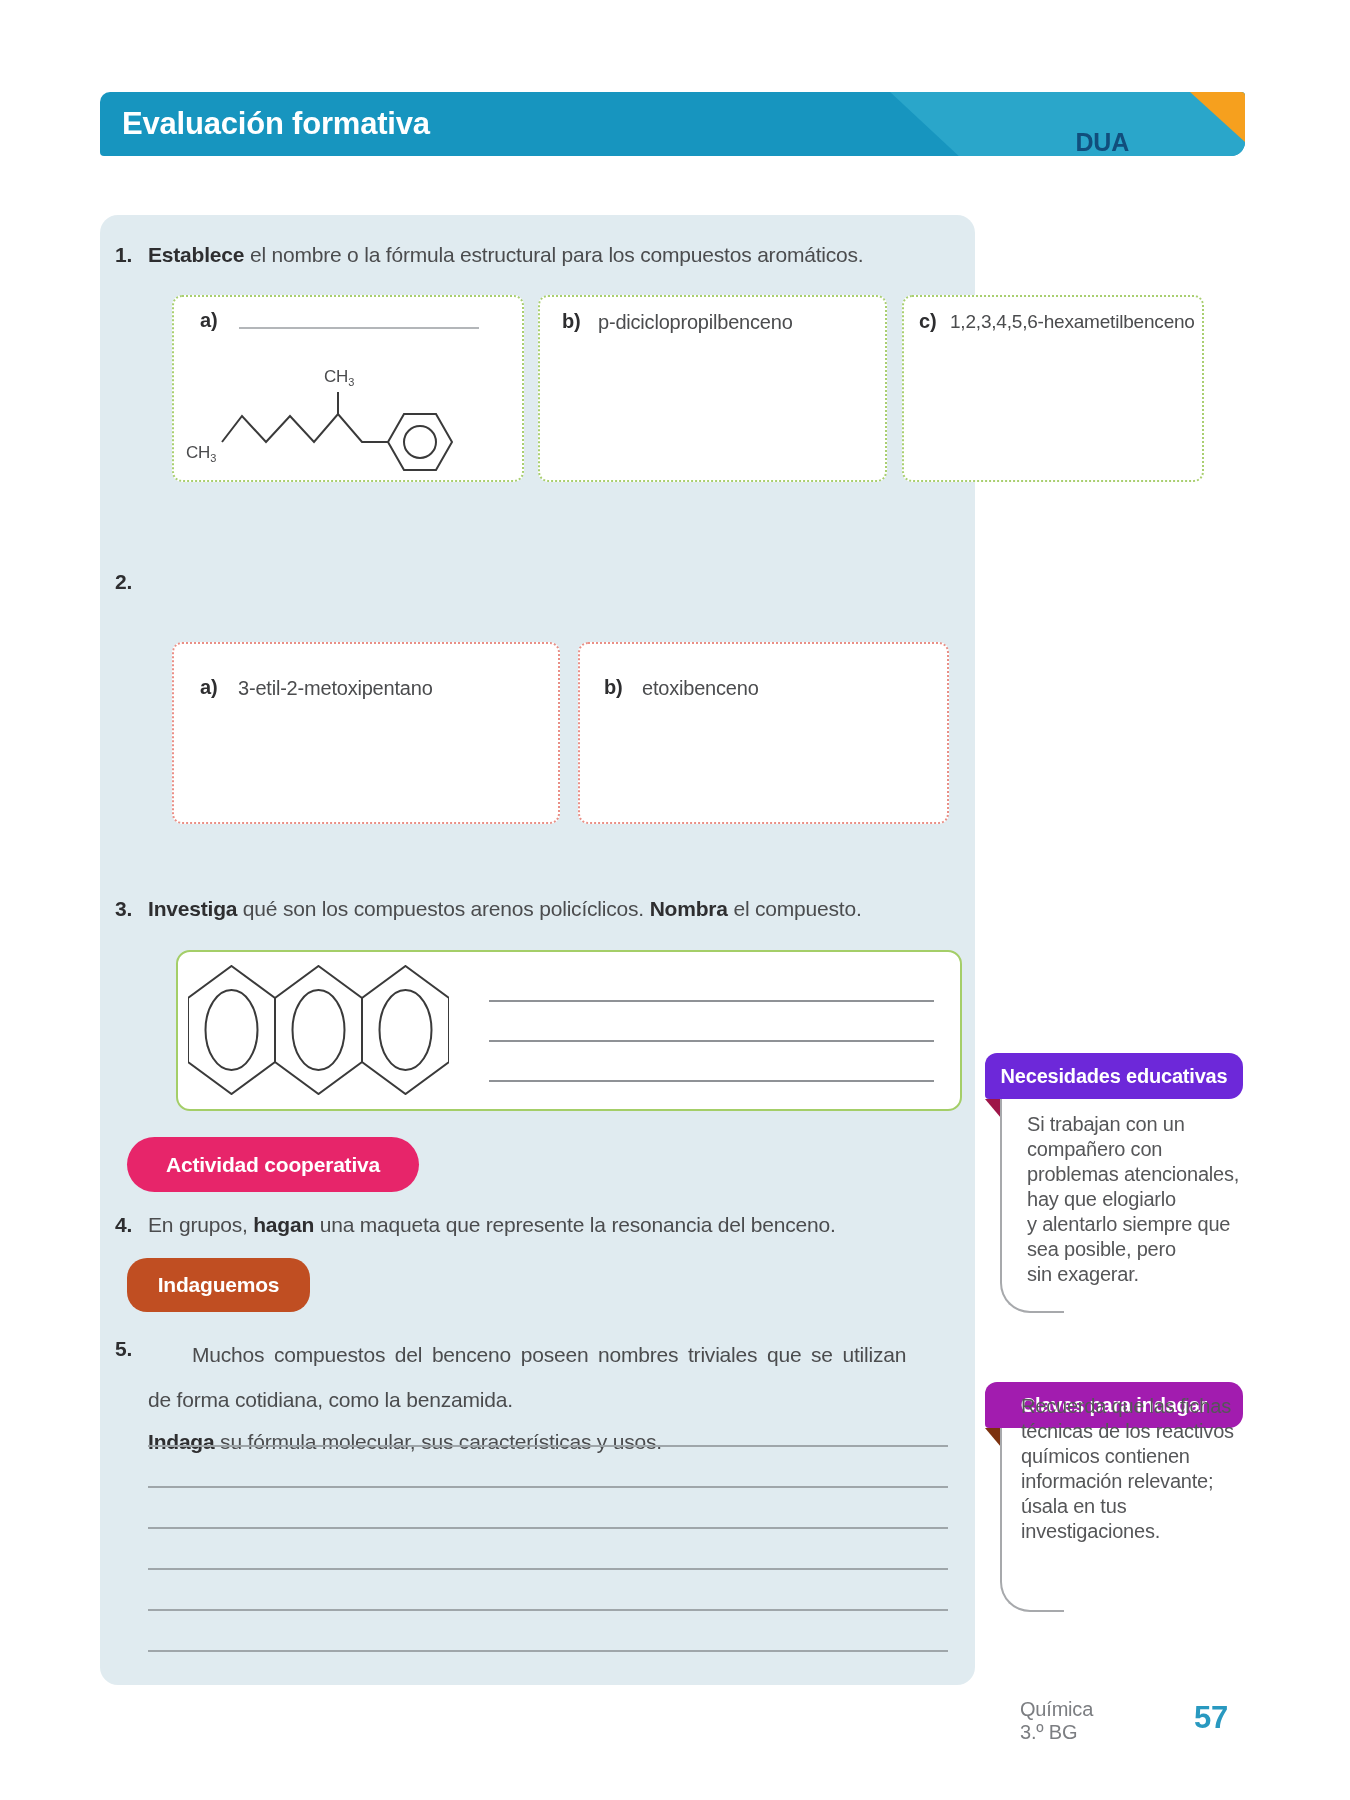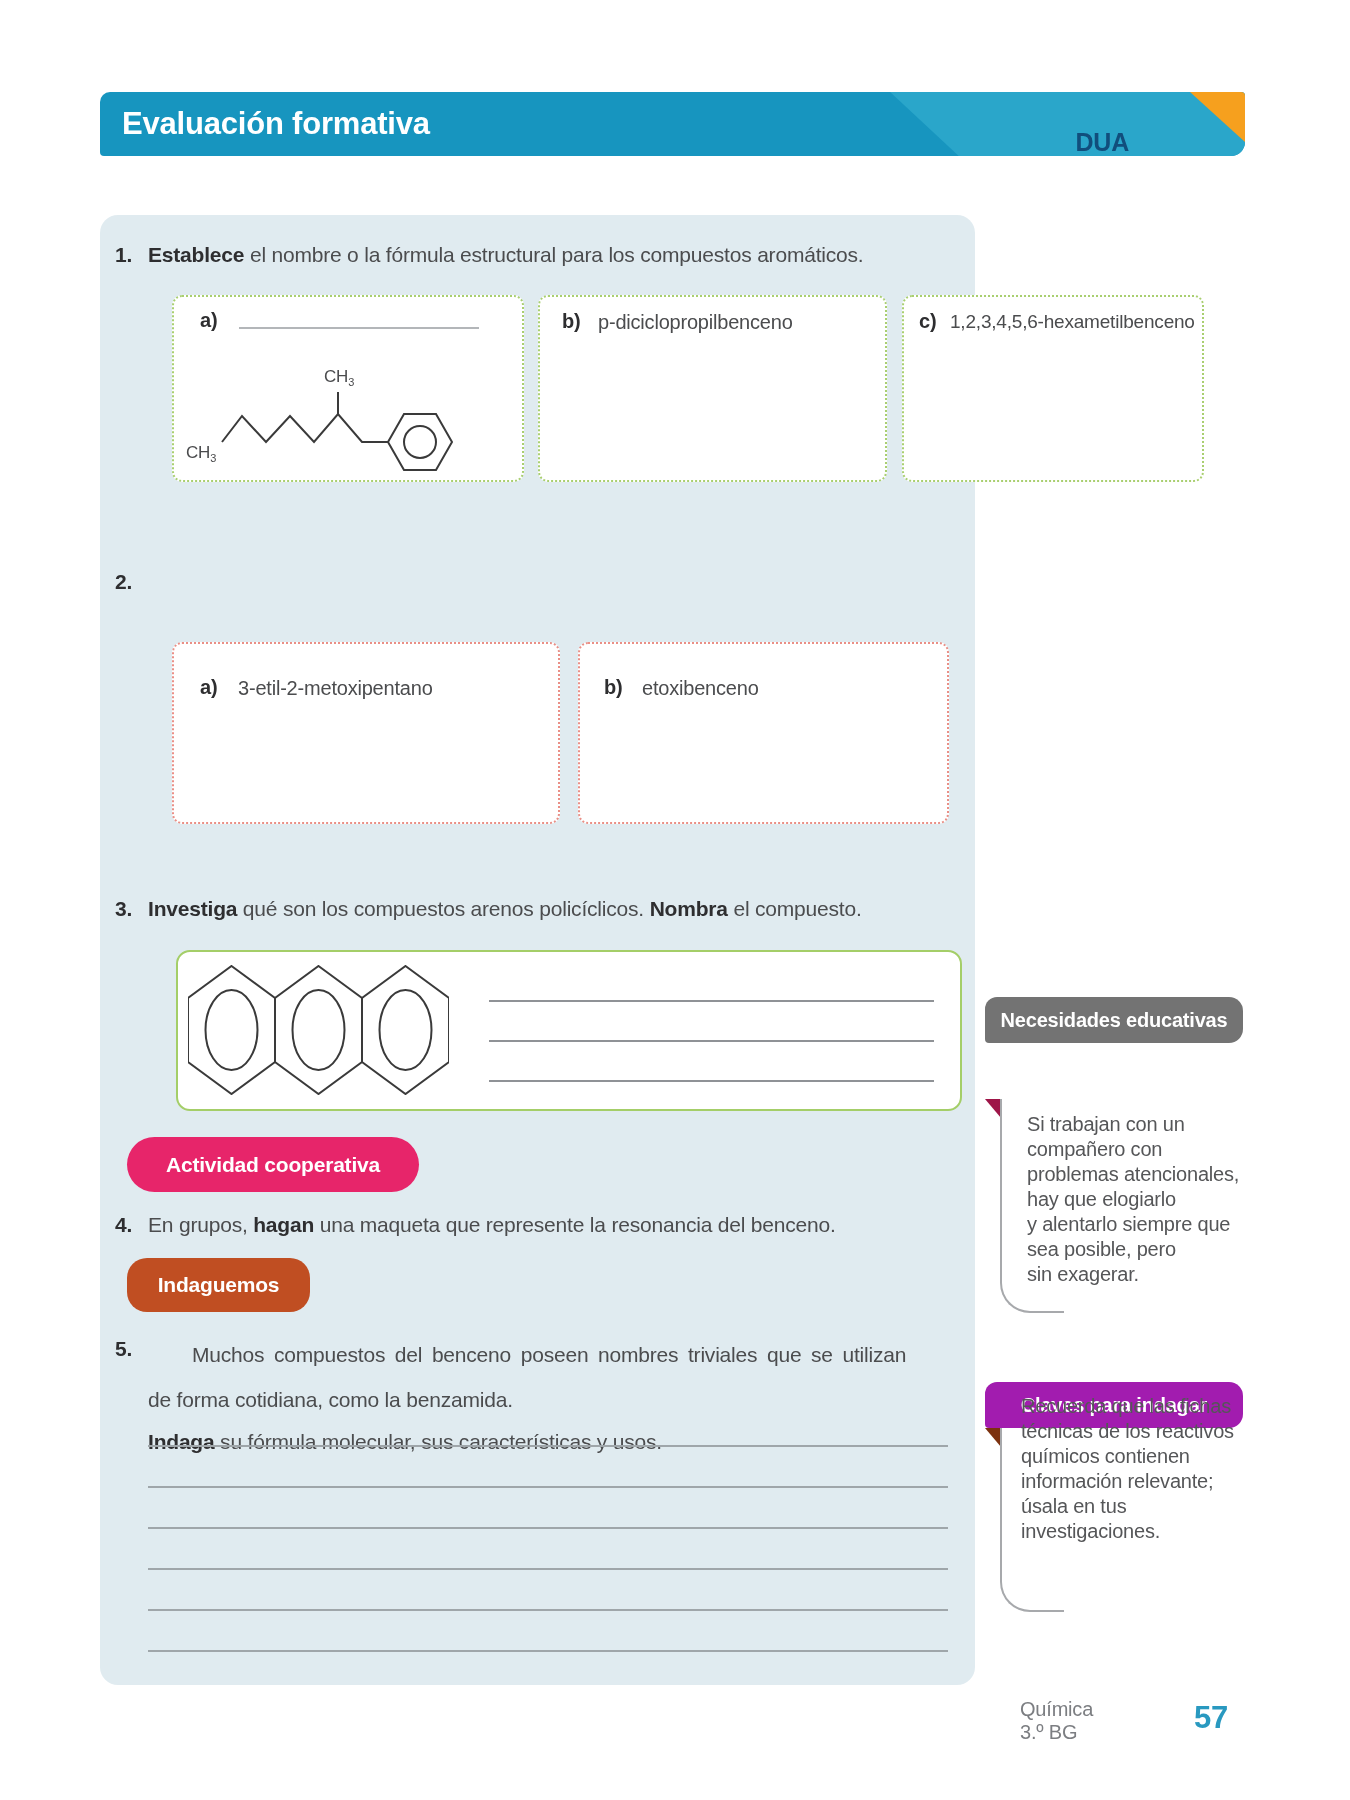--- a/index.html
+++ b/index.html
@@ -47,21 +47,21 @@
             font-size:21px;background:#c04e22;border-radius:20px;}
 
   .ex5-par{position:absolute;left:48px;top:1117px;width:700px;font-size:21px;
            color:#4b4c4e;line-height:45px;}
   .ex5-l1{word-spacing:4px;display:block;white-space:nowrap;margin-left:44px;}
   .ans-line{position:absolute;left:48px;width:800px;border-top:2px solid #9fa6aa;}
 
   
   .card-badge{position:absolute;width:258px;height:46px;line-height:46px;text-align:center;
               color:#ffffff;font-weight:bold;font-size:20px;border-radius:12px 14px 14px 4px;}
-  .badge-pink{left:985px;top:997px;background:#737373;}
+  .badge-pink{left:985px;top:1053px;background:#6d28d9;}
   .badge-rust{left:985px;top:1382px;background:#a21caf;}
   .fold{position:absolute;width:16px;height:19px;clip-path:polygon(0 0,100% 0,100% 100%);}
   .fold1{left:985px;top:1099px;background:#9e1548;}
   .fold2{left:985px;top:1428px;background:#7c310f;}
   .card-rule{position:absolute;left:1000px;width:62px;border-left:2px solid #a7a9ac;
              border-bottom:2px solid #a7a9ac;border-bottom-left-radius:30px;}
   .rule1{top:1099px;height:212px;}
   .rule2{top:1428px;height:182px;}
   .card-text{position:absolute;left:1021px;width:235px;font-size:20px;line-height:25px;
              color:#555658;white-space:pre-line;}

